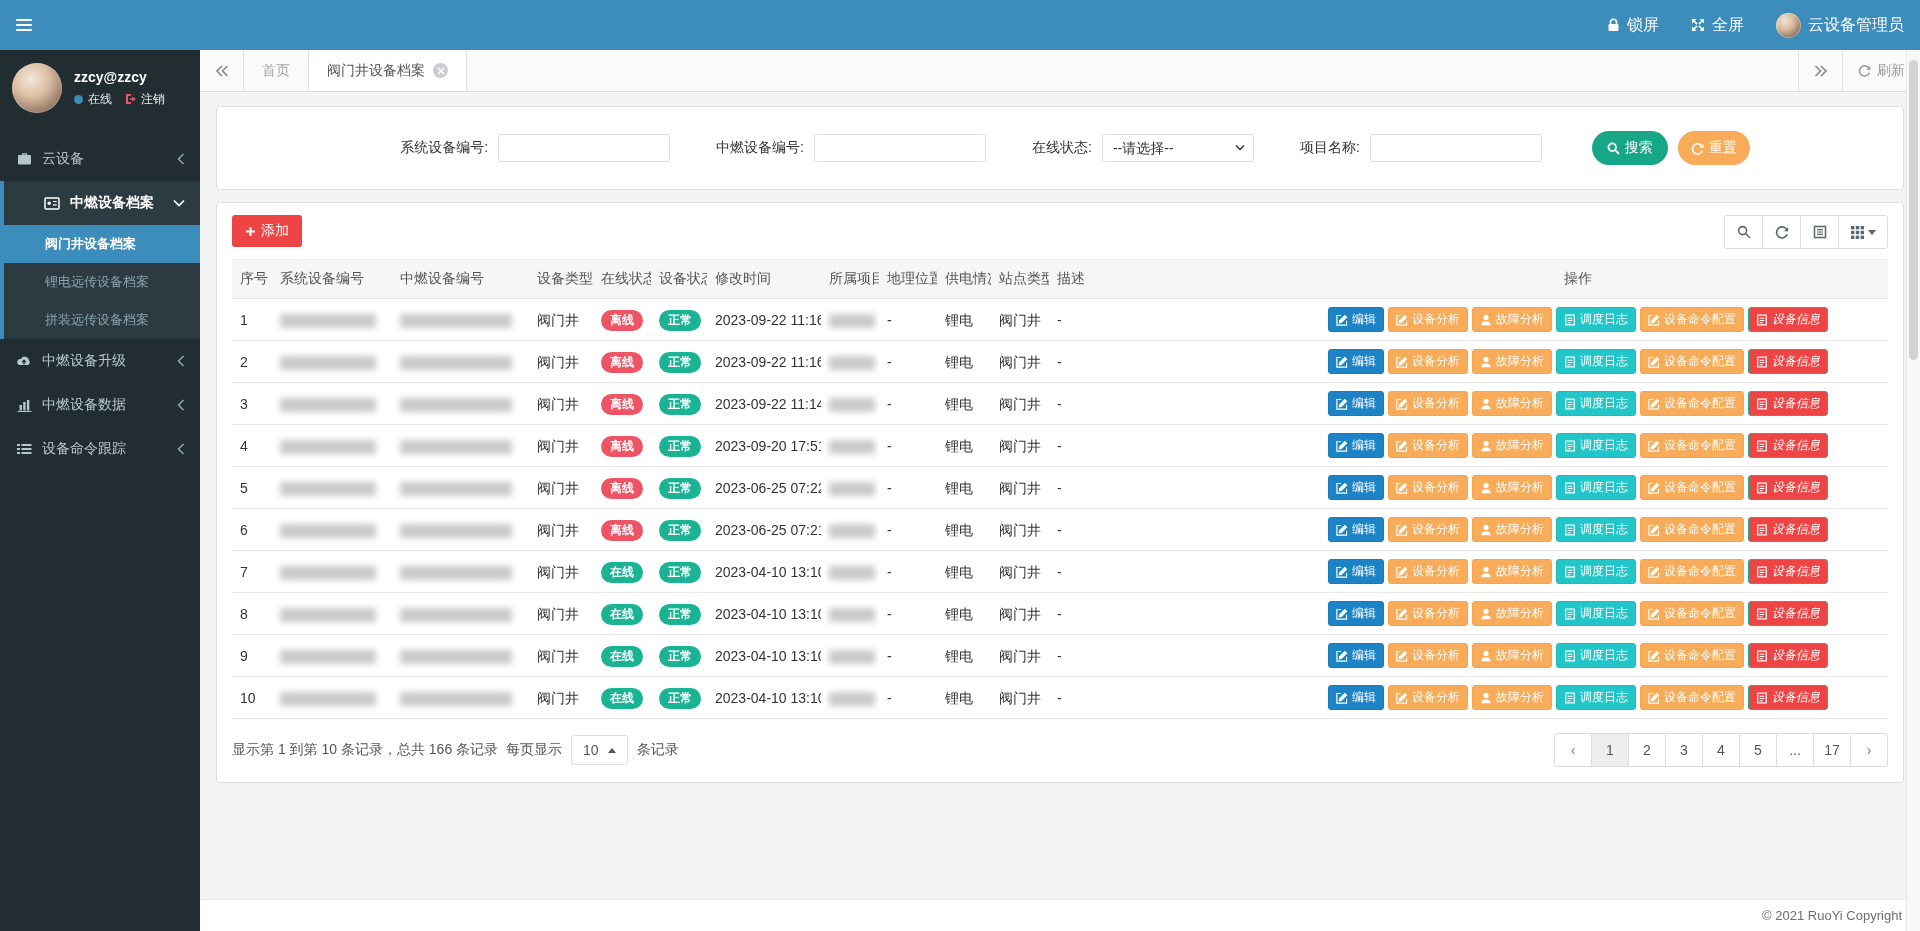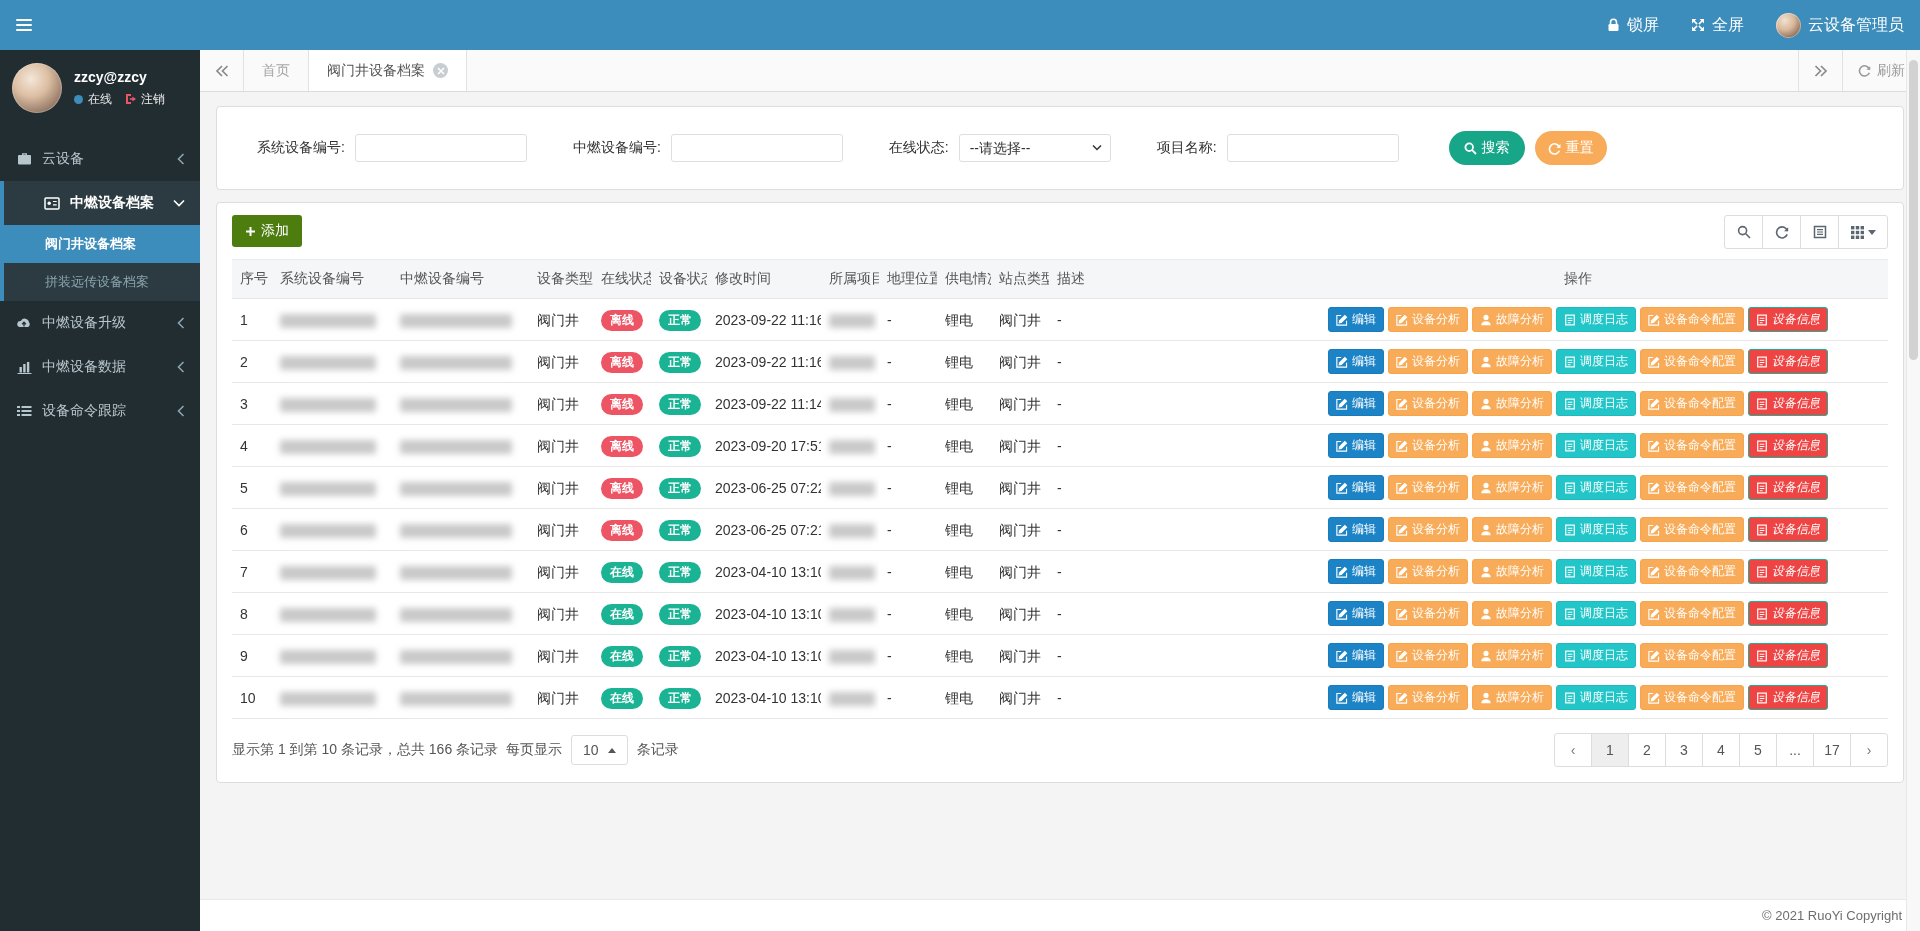--- a/index.html
+++ b/index.html
@@ -42,35 +42,35 @@
   .tab.active { background:#fff; border-left:1px solid #e2e2e2; border-right:1px solid #e2e2e2; color:#555; }
   .tab-close { width:15px; height:15px; border-radius:50%; background:#c8cdd2; display:flex; align-items:center; justify-content:center; cursor:pointer; }
   .tab-spacer { flex:1; }
   .tab-nav.right { border-right:none; border-left:1px solid #e2e2e2; }
   .refresh-btn { display:flex; align-items:center; gap:6px; padding:0 15px; color:#9a9a9a; cursor:pointer; border-left:1px solid #e2e2e2; font-size:14px; }
 
   .content { flex:1; padding:14px 16px; position:relative; overflow:hidden; }
   .panel { background:#fff; border:1px solid #ddd; border-radius:4px; }
 
   
-  .search-panel { padding:24px 10px 24px 40px; display:flex; align-items:center; margin-bottom:12px; }
+  .search-panel { padding:24px 10px 24px 40px; display:flex; align-items:center; margin-bottom:12px;justify-content:center; }
   .f-group { display:flex; align-items:center; margin-right:46px; }
   .f-label { margin-right:10px; color:#333; white-space:nowrap; }
   .f-input { width:172px; height:28px; border:1px solid #dcdee2; border-radius:3px; padding:0 10px; font:inherit; color:#333; background:#fff; outline:none; }
   .f-select-wrap { position:relative; width:152px; }
   select.f-input { appearance:none; -webkit-appearance:none; width:100%; padding-right:26px; }
   .sel-chev { position:absolute; right:9px; top:50%; transform:translateY(-50%); pointer-events:none; color:#333; display:flex; }
   .btn { border:none; cursor:pointer; font:inherit; color:#fff; display:inline-flex; align-items:center; gap:5px; }
   .btn-search { background:#18a689; border-radius:17px; padding:8px 15px; margin-left:4px; }
   .btn-reset { background:#f8ac59; border-radius:17px; padding:8px 13px; margin-left:10px; }
 
   
   .table-panel { padding:12px 15px 15px; }
   .add-row { display:flex; align-items:flex-start; margin-bottom:10px; }
-  .btn-add { background:#4d7c0f; border-radius:3px; padding:7px 13px; font-size:14px; }
+  .btn-add { background:#ef4444; border-radius:3px; padding:7px 13px; font-size:14px; }
   .toolbar { margin-left:auto; display:flex; }
   .tool-btn { width:39px; height:34px; background:#fff; border:1px solid #ddd; margin-left:-1px; display:flex; align-items:center; justify-content:center; gap:4px; color:#5a6672; cursor:pointer; }
   .tool-btn:first-child { border-radius:3px 0 0 3px; margin-left:0; }
   .tool-btn:last-child { border-radius:0 3px 3px 0; width:50px; }
   .caret-down { width:0; height:0; border-left:4px solid transparent; border-right:4px solid transparent; border-top:5px solid #5a6672; }
   .caret-up { width:0; height:0; border-left:4px solid transparent; border-right:4px solid transparent; border-bottom:5px solid #555; }
 
   table { width:100%; border-collapse:collapse; font-size:14px; table-layout:fixed; }
   th { background:#f5f6f8; border-top:1px solid #e9ebee; border-bottom:1px solid #e4e7ea; padding:10px 8px; text-align:left; color:#555; font-weight:400; white-space:nowrap; overflow:hidden; }
   td { padding:8px; border-bottom:1px solid #e8e8e8; color:#333; white-space:nowrap; line-height:22px; overflow:hidden; }
@@ -188,20 +188,23 @@
         <span>中燃设备档案</span>
         <span class="chev">
             <svg width="12" height="8" viewBox="0 0 12 8">
               <path d="M1 1.5l5 5 5-5" fill="none" stroke="currentColor" stroke-width="1.6"></path>
             </svg>
           </span>
       </div>
       <div class="submenu">
         <div class="submenu-item active">
             <span>阀门井设备档案</span>
+          </div>
+        <div class="submenu-item">
+            <span>锂电远传设备档案</span>
           </div>
         <div class="submenu-item">
             <span>拼装远传设备档案</span>
           </div>
       </div>
     </div>
 
     <div class="menu-item">
       <span class="mi">
           <svg width="16" height="12" viewBox="0 0 16 12">

